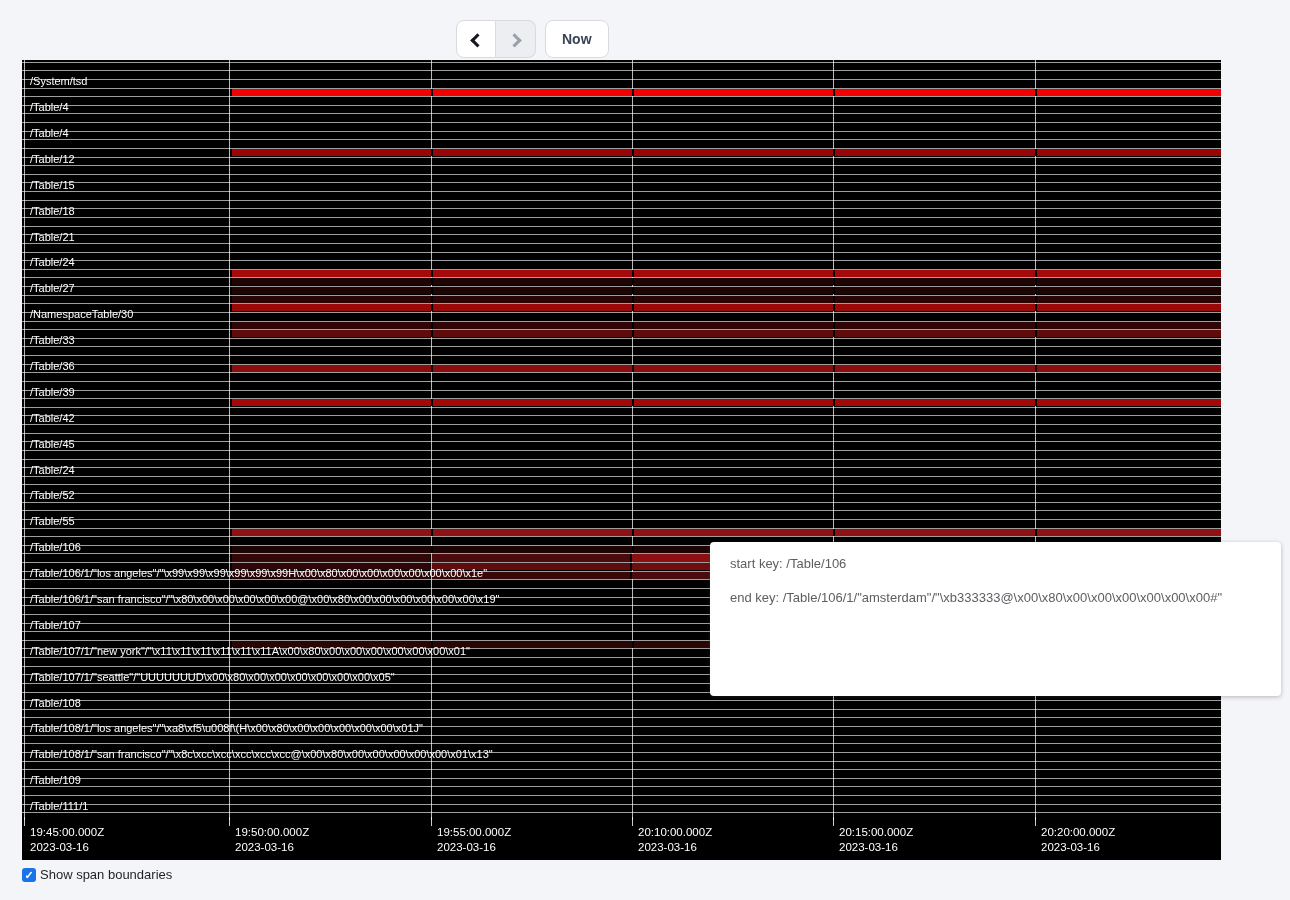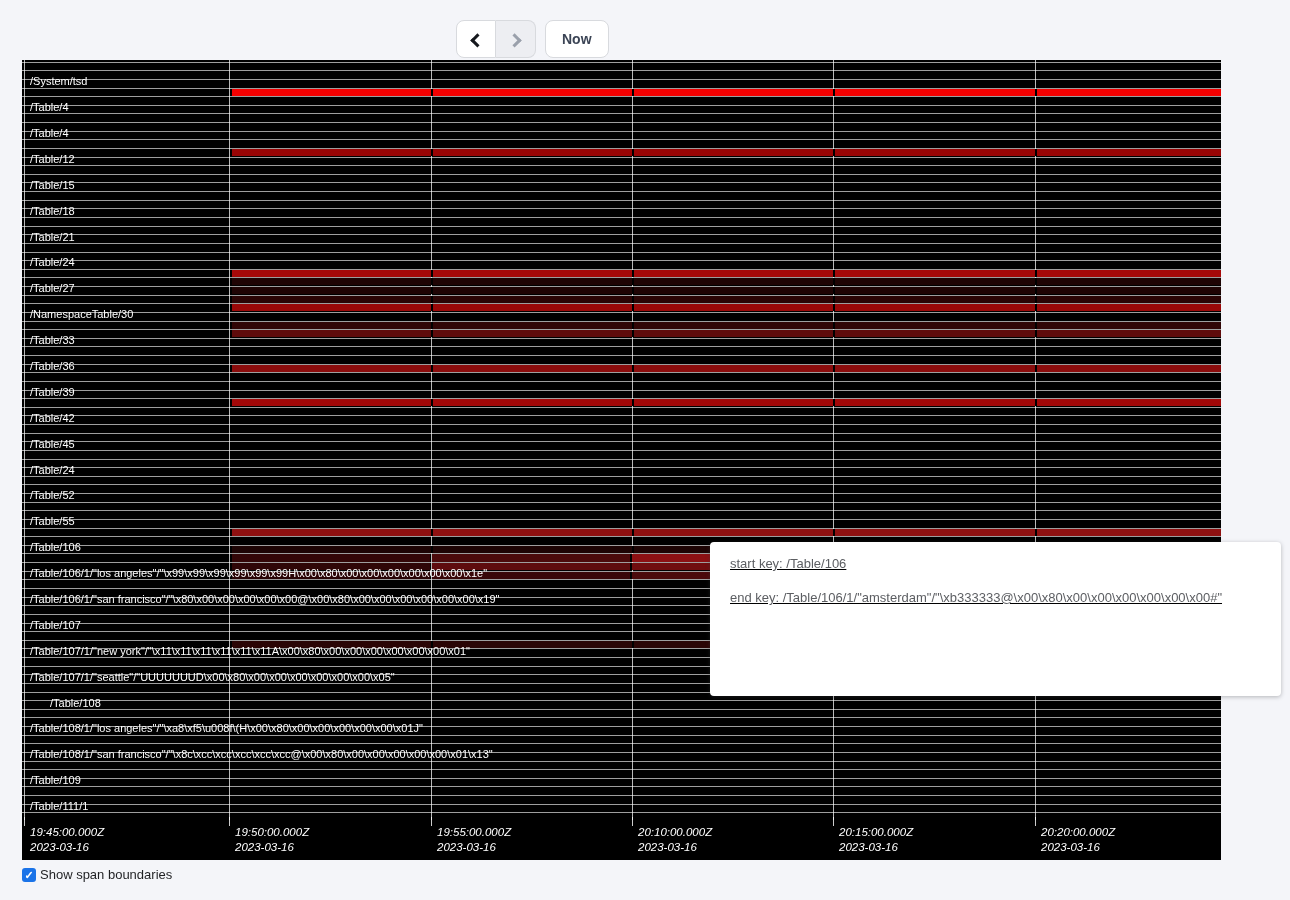--- a/index.html
+++ b/index.html
@@ -33,30 +33,30 @@
     background:#000;padding-left:8px; }
   .plot { position:absolute; left:0; top:0; width:1199px; height:760px; overflow:hidden; }
   .bline { position:absolute; left:0; width:1199px; height:1px;
     background:rgba(255,255,255,0.62); }
   .gline { position:absolute; top:0; width:1px; height:760px;
     background:rgba(255,255,255,0.72); }
   .band { position:absolute; height:7.1px; }
   .band-break { position:absolute; top:0; width:2px; height:100%; background:#000; }
   .rlabel { position:absolute; left:8px; color:#fff; font-size:11px; line-height:12px;
     white-space:nowrap; z-index:5; }
-  .axis { position:absolute; left:0; top:760px; width:1199px; height:40px;font-style:italic; }
+  .axis { position:absolute; left:0; top:760px; width:1199px; height:40px; }
   .tick { position:absolute; top:-3px; width:1px; height:9px;
     background:rgba(255,255,255,0.8); }
   .axis-time, .axis-date { position:absolute; color:#fff; font-size:11.5px;
     line-height:13px; white-space:nowrap; }
   .axis-time { top:6px; } .axis-date { top:21px; }
   
   .tooltip { position:absolute; left:710px; top:542px; width:571px; height:154px;
     background:#fff; border-radius:4px; box-shadow:0 1px 4px rgba(60,64,67,0.35);
-    padding:15px 20px; z-index:20;text-decoration:underline; }
+    padding:15px 20px; z-index:20; }
   .tooltip div { font-size:13px; color:#5c5e62; line-height:14px; margin-bottom:20px;
     white-space:nowrap; }
   
   .footer { position:absolute; left:22px; top:867px; display:flex; align-items:center; }
   .checkbox { width:14px; height:14px; background:#1a73e8; border-radius:3px;
     color:#fff; font-size:11px; font-weight:bold; line-height:14px; text-align:center;
     cursor:pointer; }
   .cb-label { font-size:13px; color:#1f2023; margin-left:4px; }
 </style>
 </head>
@@ -289,21 +289,21 @@
       <div class="rlabel" style="top: 377.676px;">/Table/45</div>
       <div class="rlabel" style="top: 403.56px;">/Table/24</div>
       <div class="rlabel" style="top: 429.444px;">/Table/52</div>
       <div class="rlabel" style="top: 455.328px;">/Table/55</div>
       <div class="rlabel" style="top: 481.212px;">/Table/106</div>
       <div class="rlabel" style="top: 507.096px;">/Table/106/1/"los angeles"/"\x99\x99\x99\x99\x99\x99H\x00\x80\x00\x00\x00\x00\x00\x00\x1e"</div>
       <div class="rlabel" style="top: 532.98px;">/Table/106/1/"san francisco"/"\x80\x00\x00\x00\x00\x00@\x00\x80\x00\x00\x00\x00\x00\x00\x19"</div>
       <div class="rlabel" style="top: 558.864px;">/Table/107</div>
       <div class="rlabel" style="top: 584.748px;">/Table/107/1/"new york"/"\x11\x11\x11\x11\x11\x11A\x00\x80\x00\x00\x00\x00\x00\x00\x01"</div>
       <div class="rlabel" style="top: 610.632px;">/Table/107/1/"seattle"/"UUUUUUUD\x00\x80\x00\x00\x00\x00\x00\x00\x05"</div>
-      <div class="rlabel" style="top: 636.516px; margin-left: 20px;">/Table/108</div>
+      <div class="rlabel" style="top: 636.516px;">/Table/108</div>
       <div class="rlabel" style="top: 662.4px;">/Table/108/1/"los angeles"/"\xa8\xf5\u008f\(H\x00\x80\x00\x00\x00\x00\x00\x01J"</div>
       <div class="rlabel" style="top: 688.284px;">/Table/108/1/"san francisco"/"\x8c\xcc\xcc\xcc\xcc\xcc@\x00\x80\x00\x00\x00\x00\x00\x01\x13"</div>
       <div class="rlabel" style="top: 714.168px;">/Table/109</div>
       <div class="rlabel" style="top: 740.052px;">/Table/111/1</div>
     </div>
   <div class="axis">
       <div class="tick" style="left: 2px;"></div>
       <div class="axis-time" style="left: 8px;">19:45:00.000Z</div>
       <div class="axis-date" style="left: 8px;">2023-03-16</div>
       <div class="tick" style="left: 207px;"></div>

